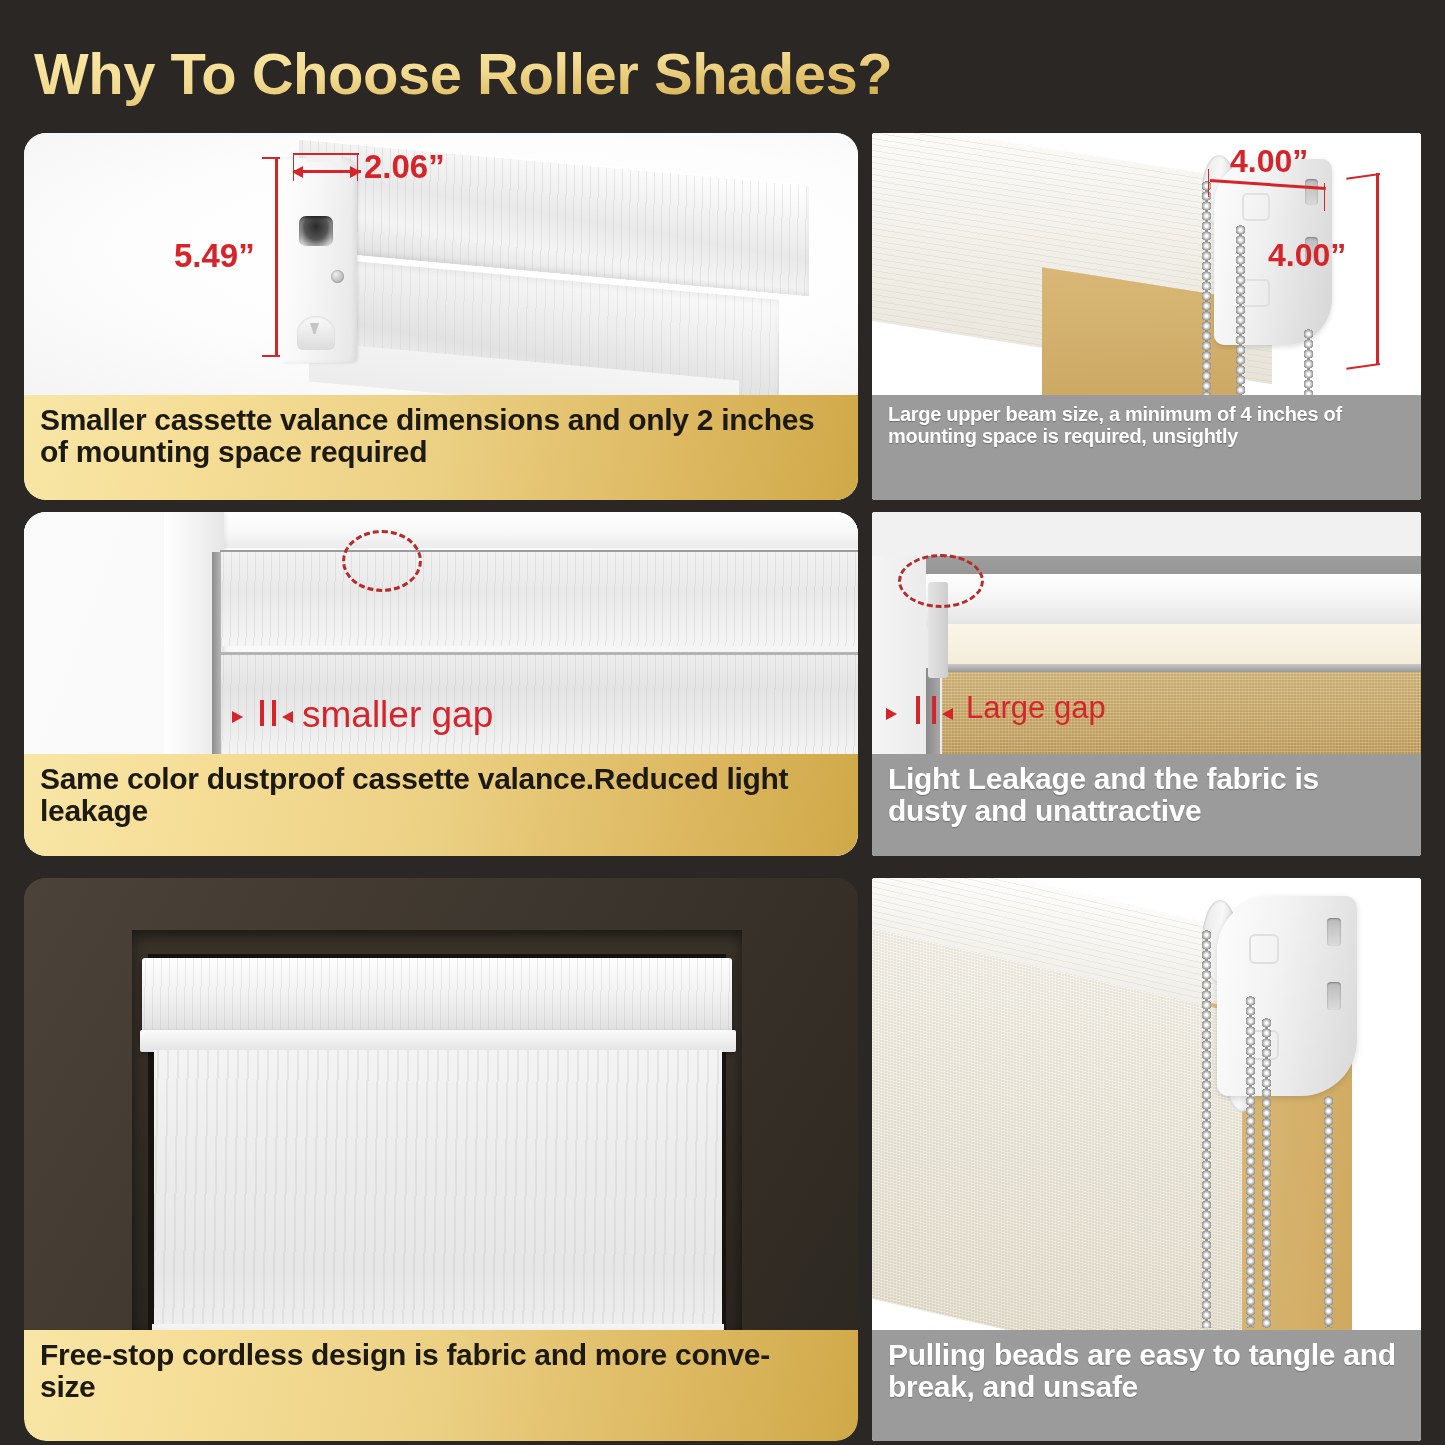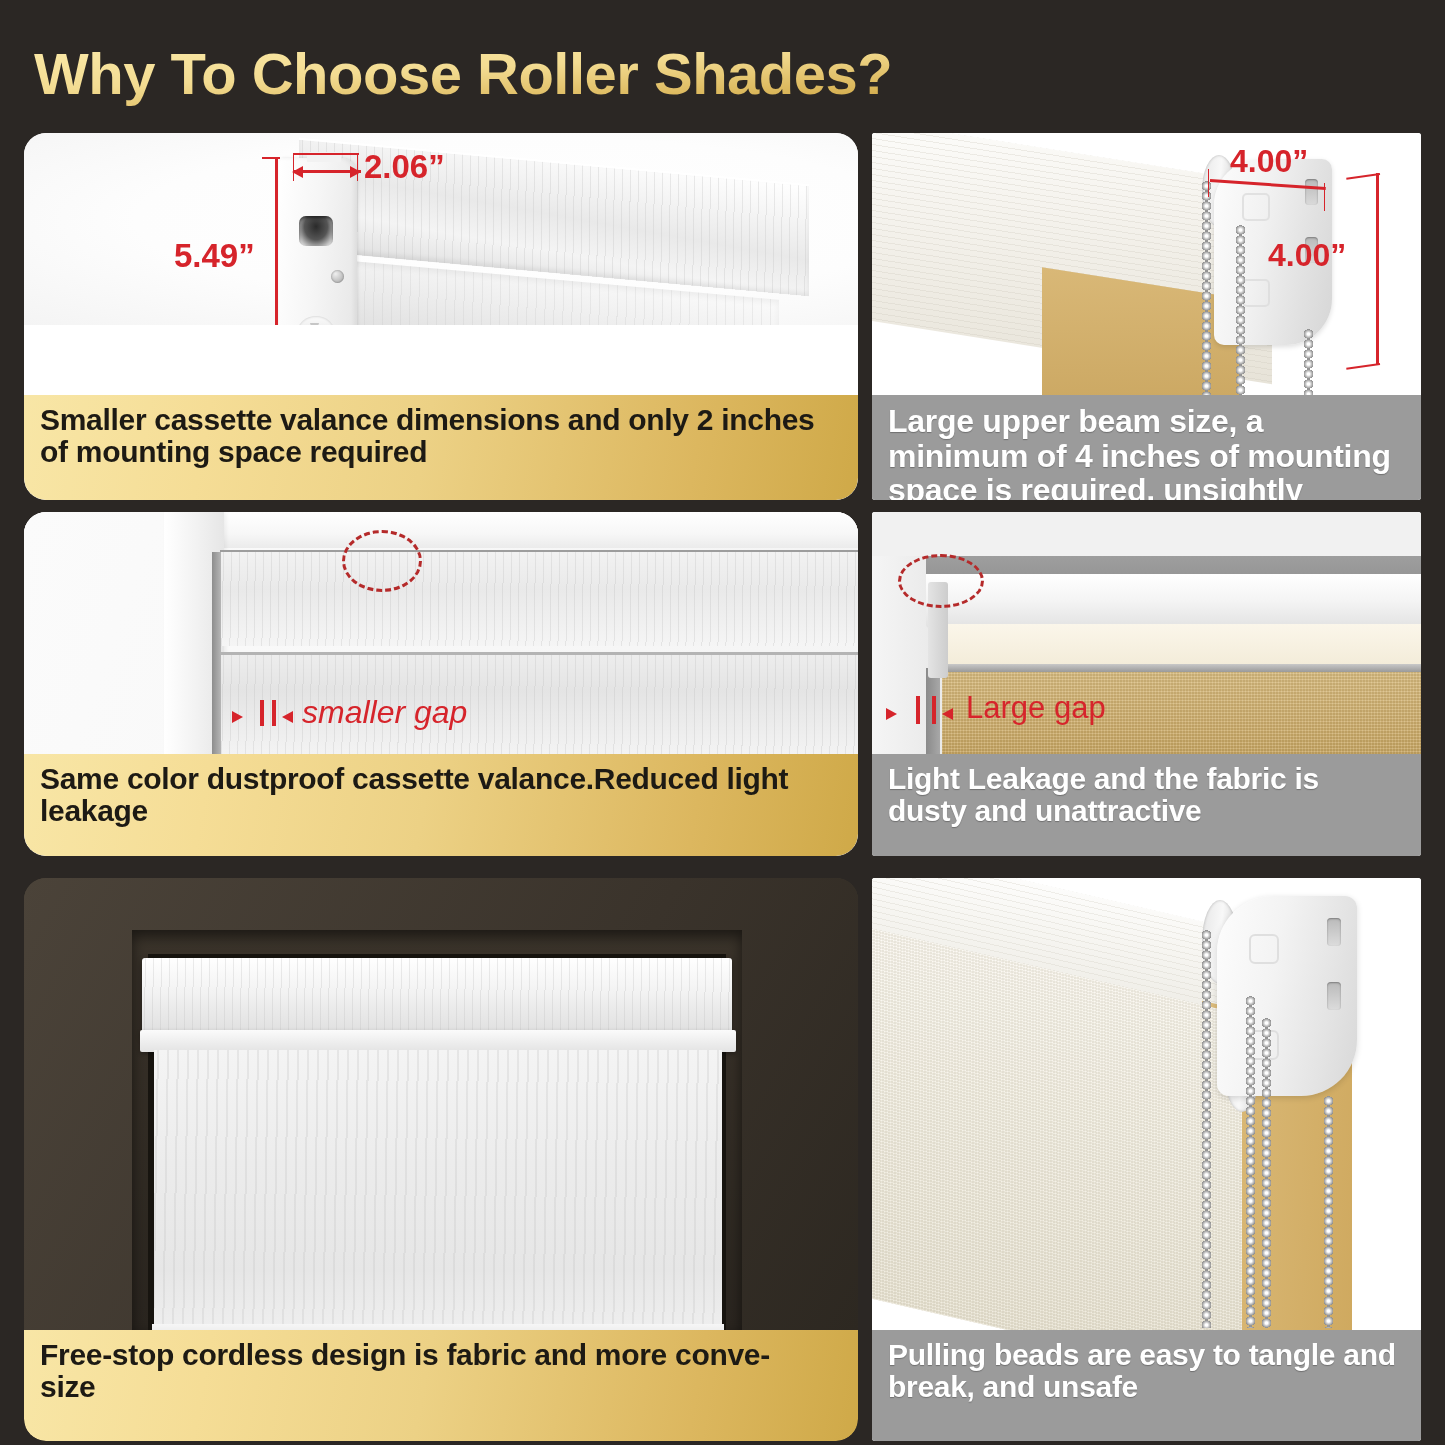--- a/index.html
+++ b/index.html
@@ -52,21 +52,21 @@
     border-radius: 0 0 22px 22px;
   }
   .cap.gray {
     background: #9b9b9b;
     color: #ffffff;
     text-shadow: 0 1px 1px rgba(60,60,60,.45);
   }
 
   
   #p1 { left: 24px;  top: 113px;  width: 834px; height: 367px; background:#fff; }
-  #p1 .photo { height: 192px; background:
+  #p1 .photo { height: 262px; background:
       radial-gradient(ellipse at 60% 45%, #ffffff 0%, #fdfdfd 55%, #f4f4f4 100%); }
 
   
   .valance-top {
     position:absolute; left:275px; top:28px; width:510px; height:112px;
     background: linear-gradient(185deg,#ffffff 0%,#f7f7f7 18%,#e9e9e9 48%,#f4f4f4 72%,#dedede 100%);
     transform: skewY(5.2deg);
     border-top:2px solid #fff;
     box-shadow: inset 0 -3px 5px rgba(0,0,0,.07);
   }
@@ -446,41 +446,41 @@
       <div class="rl" style="left:452px; top:50px; width:1px; height:28px;"></div>
       <div class="rl" style="left:338px; top:46px; width:116px; height:3px; transform:rotate(4deg); transform-origin:left center;"></div>
       <div class="dim" style="left:358px; top:10px; font-size:32px;">4.00”</div>
 
       <div class="rl" style="left:504px; top:40px; width:3px; height:192px;"></div>
       <div class="rl" style="left:474px; top:40px; width:34px; height:2px; transform:rotate(-8deg); transform-origin:right center;"></div>
       <div class="rl" style="left:474px; top:230px; width:34px; height:2px; transform:rotate(-8deg); transform-origin:right center;"></div>
       <div class="dim" style="left:396px; top:104px; font-size:32px;">4.00”</div>
     </div>
 
-    <div class="cap gray" style="height:105px; font-size:32px;">
+    <div class="cap gray" style="height:105px; font-size:20px;">
       <span>Large upper beam size, a minimum of 4 inches of mounting space is required, unsightly</span>
     </div>
   </div>
 
   <div class="panel left" id="p3">
     <div class="photo">
       <div class="frame-outer"></div>
       <div class="frame-head"></div>
       <div class="frame-vert"></div>
       <div class="shade-slabA"></div>
       <div class="shade-slabB"></div>
       <div class="gap-bar-sm"></div>
 
       <div class="dash-circle" style="left:318px; top:18px; width:80px; height:62px;"></div>
 
       <div class="arrow-r" style="left:208px; top:199px;"></div>
       <div class="tinybar" style="left:236px; top:188px; width:4px; height:26px;"></div>
       <div class="tinybar" style="left:248px; top:188px; width:4px; height:26px;"></div>
       <div class="arrow-l" style="left:258px; top:199px;"></div>
-      <div class="dim" style="left:278px; top:182px; font-size:32px; font-weight:normal;font-style:italic;">smaller gap</div>
+      <div class="dim" style="left:278px; top:182px; font-size:37px; font-weight:normal;">smaller gap</div>
     </div>
 
     <div class="cap gold" style="height:102px; font-size:30px;">
       <span>Same color dustproof cassette valance.Reduced light leakage</span>
     </div>
   </div>
 
   <div class="panel right" id="p4">
     <div class="photo">
       <div class="wall-gray"></div>

